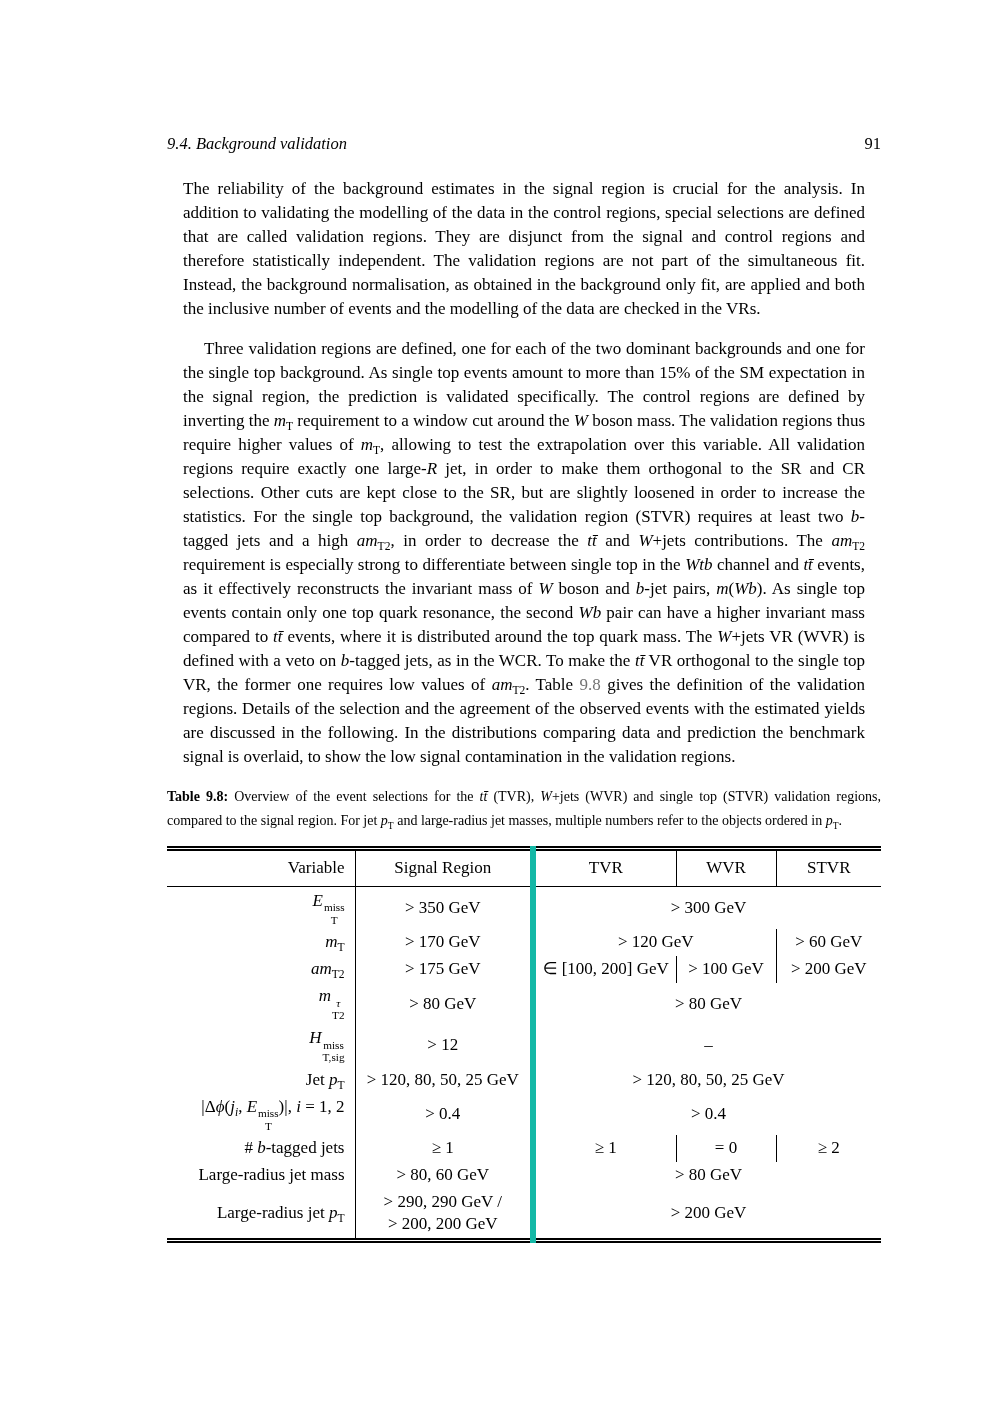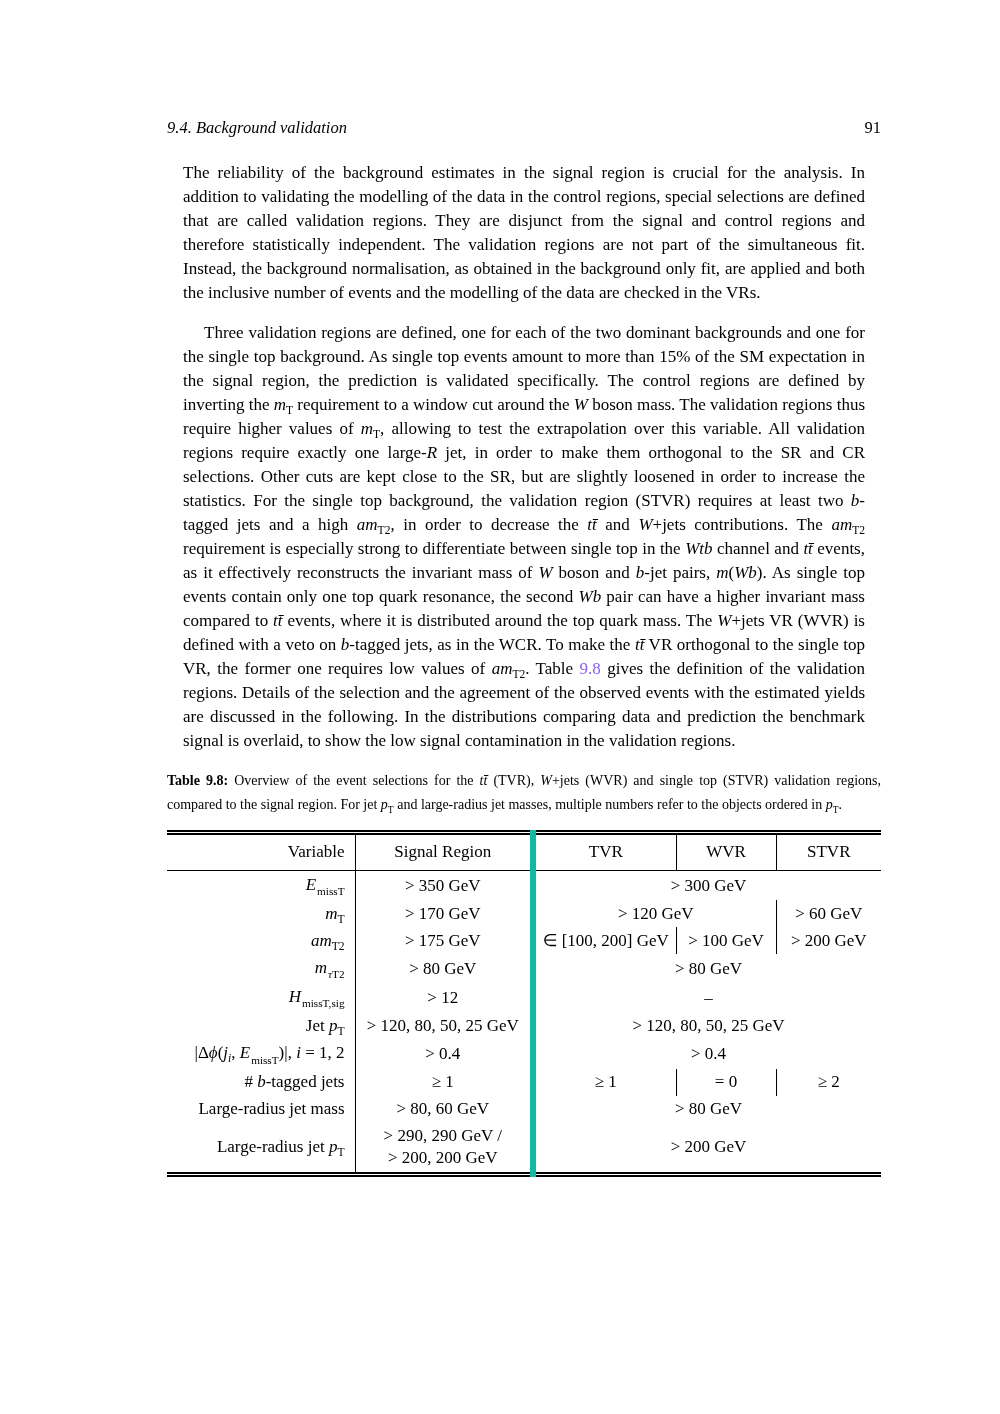--- a/index.html
+++ b/index.html
@@ -1,41 +1,41 @@
 <!DOCTYPE html>
 <html><head>
 <meta charset="utf-8">
 <style>
   html, body { margin:0; padding:0; background:#ffffff; }
   .page {
     position:relative; width:1000px; height:1414px; background:#ffffff;
     font-family:"Liberation Serif", serif; color:#000000; overflow:hidden;
   }
-  .content { position:absolute; left:167px; top:118px; width:714px; }
+  .content { position:absolute; left:167px; top:134px; width:714px; }
 
   .running-header {
     display:flex; justify-content:space-between; align-items:baseline;
     font-size:16.5px; line-height:20px;
   }
   .running-title { font-style:italic; }
   .page-number { font-style:normal; }
 
   h1.section-heading {
     margin:33px 0 0 0; font-size:23.5px; line-height:27px; font-weight:bold;
   }
   .sec-num { display:inline-block; margin-right:24px; }
 
   p.para {
     margin:16px; font-size:17px; line-height:24px; text-align:justify;
     text-justify:inter-word;
   }
   p.first { margin-top:23px; }
   p.indent { text-indent:21px; }
 
-  .ref-link { color:#8b5cf6; cursor:pointer; }
+  .ref-link { color:#737373; cursor:pointer; }
 
   .caption {
     margin-top:14px; font-size:14px; line-height:24px; text-align:justify;
   }
   .caption b { font-weight:bold; }
 
   table.cuts {
     margin-top:13px; width:714px; table-layout:fixed; border-collapse:collapse;
     border-top:5px double #000; border-bottom:5px double #000;
     font-size:17px;
@@ -45,21 +45,21 @@
   tbody td { padding:2.5px 0; }
   .c-var { text-align:right; padding-right:10px !important; border-right:1px solid #000; }
   .c-sr  { text-align:center; border-right:6px solid #14b8a6;margin-top:24px; }
   .c-vr  { text-align:center; }
   .hsep  { border-right:1px solid #000; }
   .sep   { border-left:1px solid #000; }
 
   sub { font-size:68%; line-height:0; }
   i sub, sub i { font-style:italic; }
   .st {
-    display:inline-flex; flex-direction:row; align-items:center;
+    display:inline-flex; flex-direction:column; align-items:center;
     vertical-align:-0.5em; font-size:66%; line-height:1.12; margin-left:1px;
   }
   .st > span { display:block; }
 </style>
 </head>
 <body>
 
 <div class="page">
   <div class="content">
 

